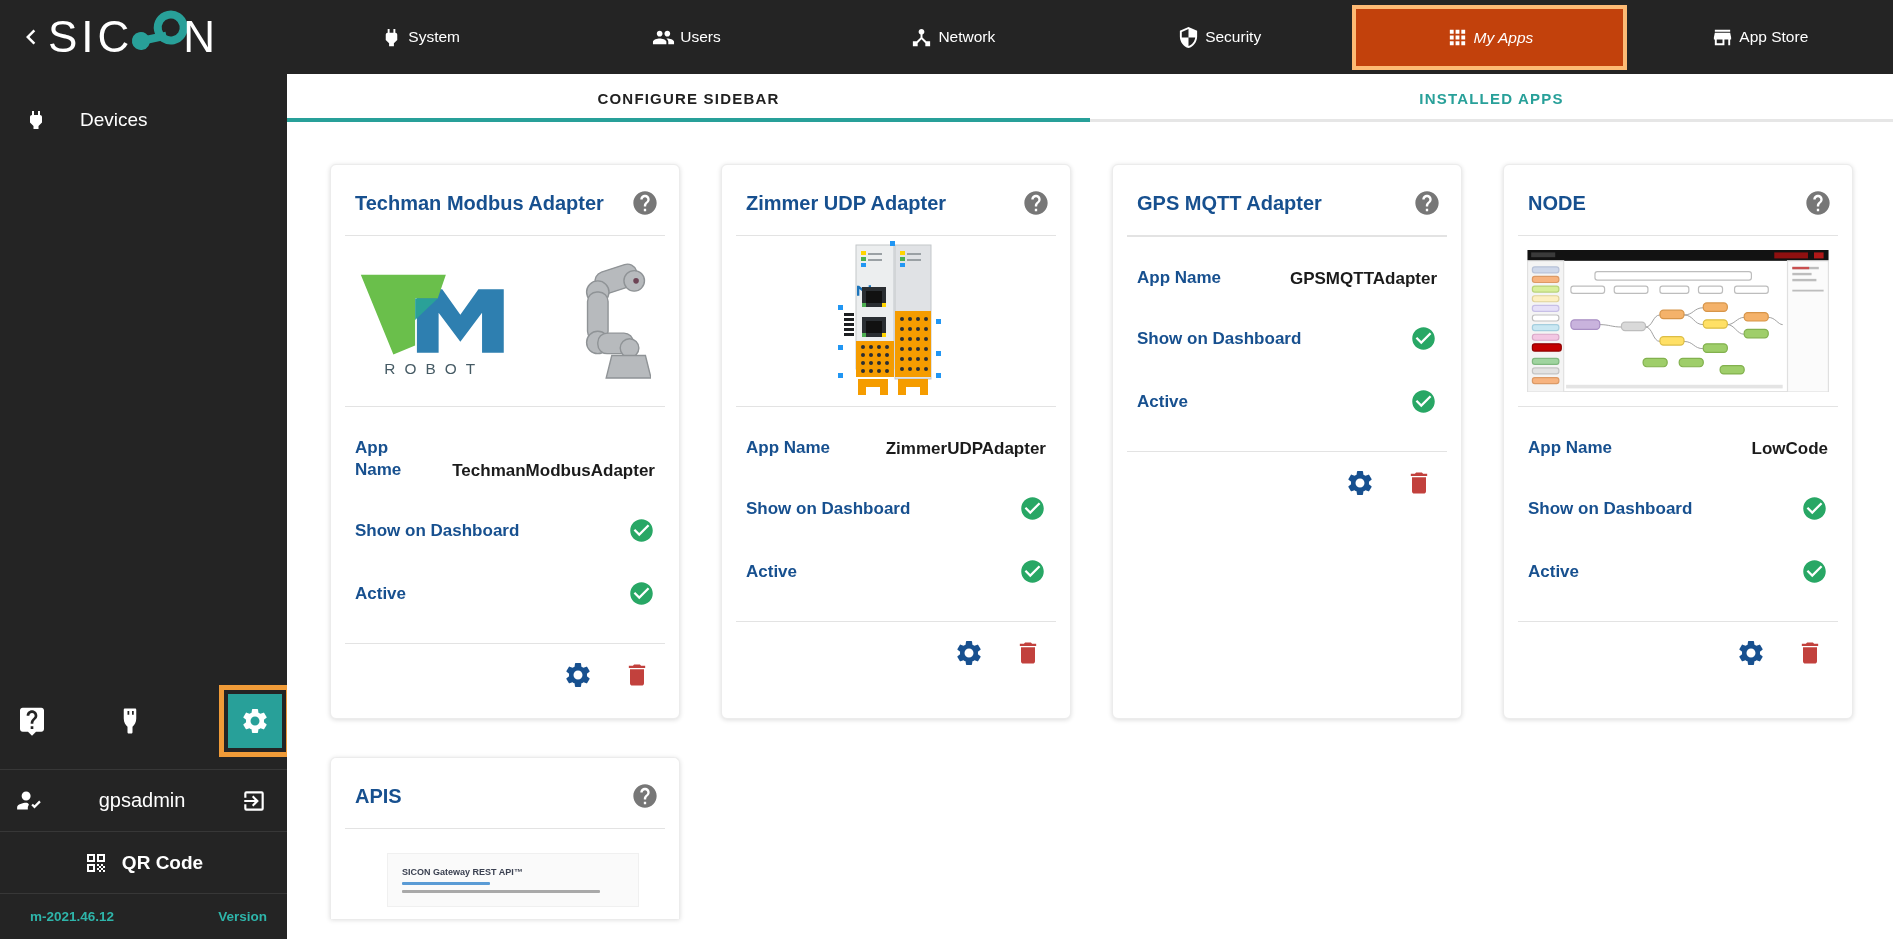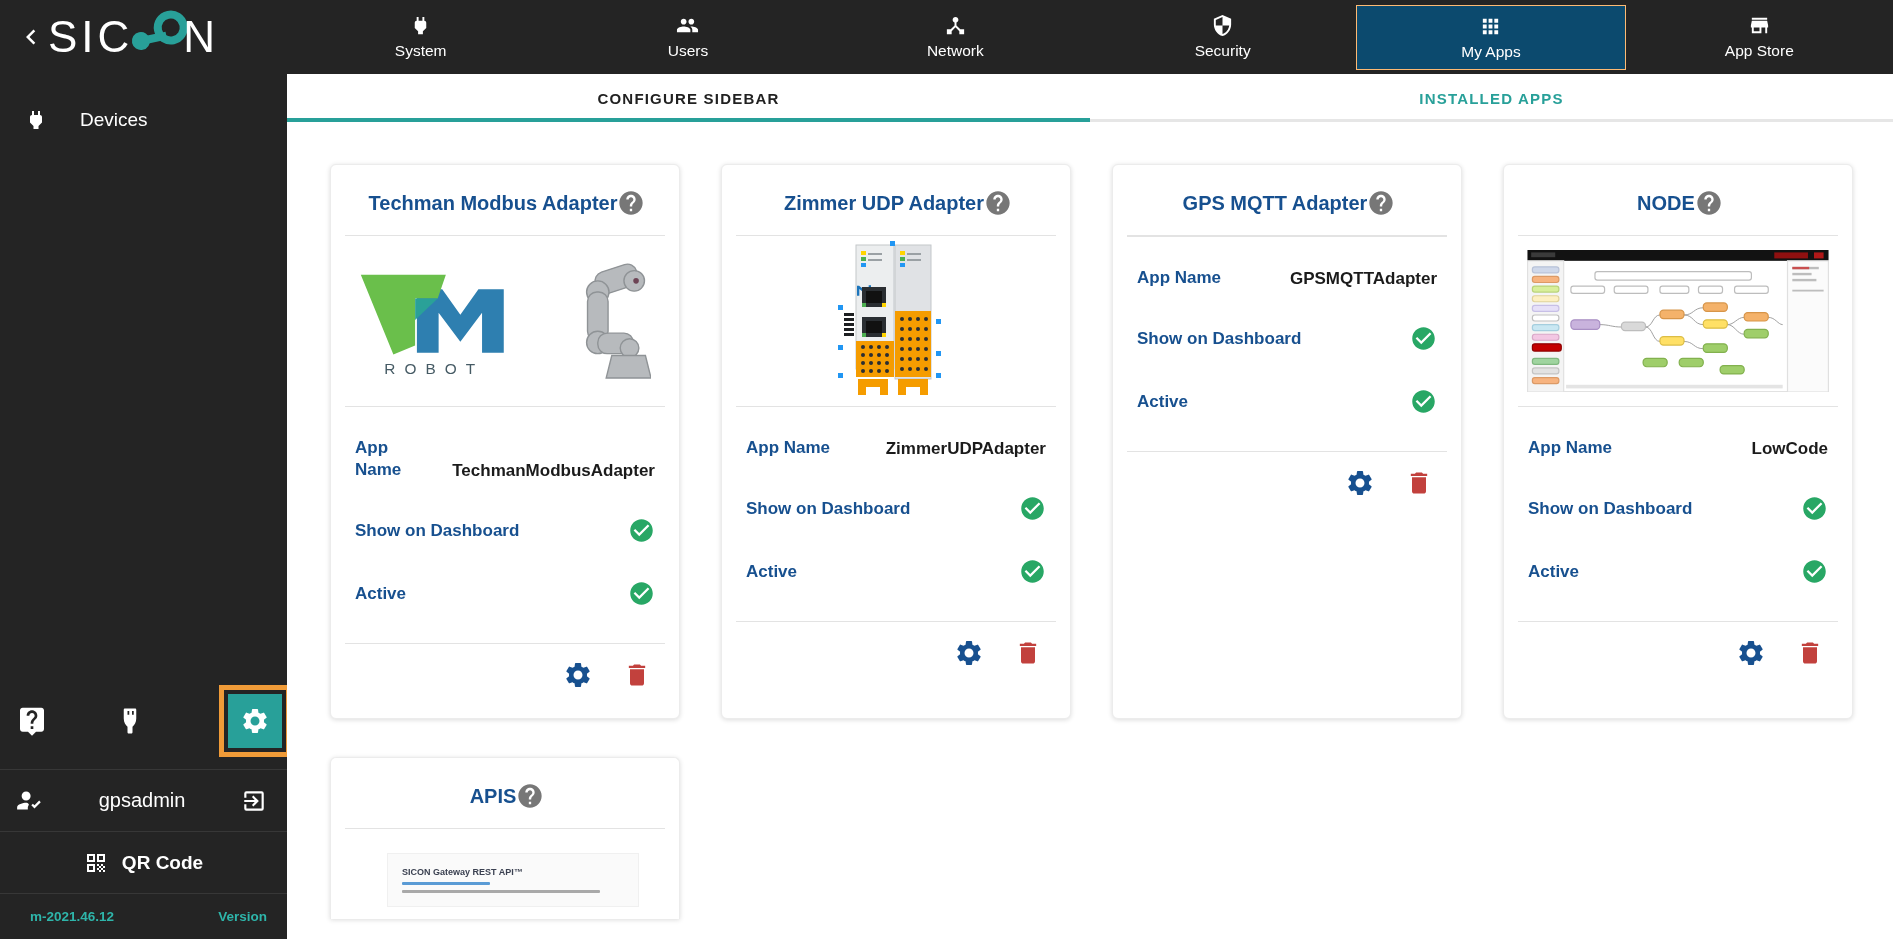--- a/index.html
+++ b/index.html
@@ -30,37 +30,37 @@
   .sb-row { border-top:1px solid rgba(255,255,255,0.09); display:flex; align-items:center; }
   .sb-user { height:62px; padding:0 20px 0 16px; }
   .sb-user svg { width:27px; height:27px; fill:#fff; }
   .sb-user .uname { flex:1; text-align:center; font-size:20px; }
   .sb-qr { height:62px; justify-content:center; gap:14px; font-size:19px; font-weight:bold; }
   .sb-qr svg { width:24px; height:24px; fill:#fff; }
   .sb-version { height:46px; justify-content:space-between; padding:0 20px 0 30px; font-size:13.5px; font-weight:bold; color:#2EB5AA; }
 
   
   .topbar { grid-row:1; grid-column:2; background:#242424; display:flex; align-items:stretch; }
-  .nav-item { flex:1; display:flex; flex-direction:column; align-items:center; justify-content:center; gap:5px; color:#fff; font-size:15.5px; cursor:pointer; }
+  .nav-item { flex:1; display:flex; flex-direction:row; align-items:center; justify-content:center; gap:5px; color:#fff; font-size:15.5px; cursor:pointer; }
   .nav-item svg { width:23px; height:23px; fill:#fff; }
-  .nav-item.active { background:#0c4a6e; border:1px solid #fdba74; margin:5px 0 4px; }
+  .nav-item.active { background:#c2410c; border:4px solid #fdba74; margin:5px 0 4px;font-style:italic; }
 
   
   .main { grid-row:2; grid-column:2; background:#fff; display:flex; flex-direction:column; overflow:hidden; }
   .tabbar { height:48px; min-height:48px; display:flex; position:relative; box-shadow: inset 0 -3px 0 #e6e6e6; }
   .tab { flex:1; display:flex; align-items:center; justify-content:center; font-size:15px; font-weight:bold; letter-spacing:1.2px; color:#212121; cursor:pointer; }
   .tab.active { color:#28A099; }
   .tab-indicator { position:absolute; left:0; bottom:0; width:50%; height:4px; background:#28A099; }
   .content { flex:1; overflow:hidden; padding:42px 38px 0 43px; }
   .grid { display:flex; flex-wrap:wrap; gap:38px 41px; align-items:stretch; }
 
   
   .card { width:350px; background:#fff; border:1px solid #ececec; border-radius:6px;
           box-shadow:0 1px 5px rgba(0,0,0,0.14); display:flex; flex-direction:column; }
-  .card-header { display:flex; align-items:center; justify-content:center; padding:24px 20px 18px 24px; }
+  .card-header { display:flex; align-items:center; justify-content:space-between; padding:24px 20px 18px 24px; }
   .card-title { color:#17508F; font-weight:bold; font-size:20px; }
   .help-icon { width:28px; height:28px; fill:#777; cursor:pointer; }
   .divider { height:1px; background:#e3e3e3; margin:0 14px; }
   .card-media { height:170px; padding:12px 0; display:flex; align-items:center; justify-content:center; gap:18px; }
   .card-info { padding:30px 24px 0 24px; }
   .info-row { display:flex; justify-content:space-between; margin-bottom:36px;gap:8px; }
   .info-row.name { align-items:flex-end; }
   .info-row.check { align-items:center; }
   .info-label { color:#17508F; font-weight:bold; font-size:17px; line-height:1.3; }
   .info-label.narrow { max-width:56px; }

